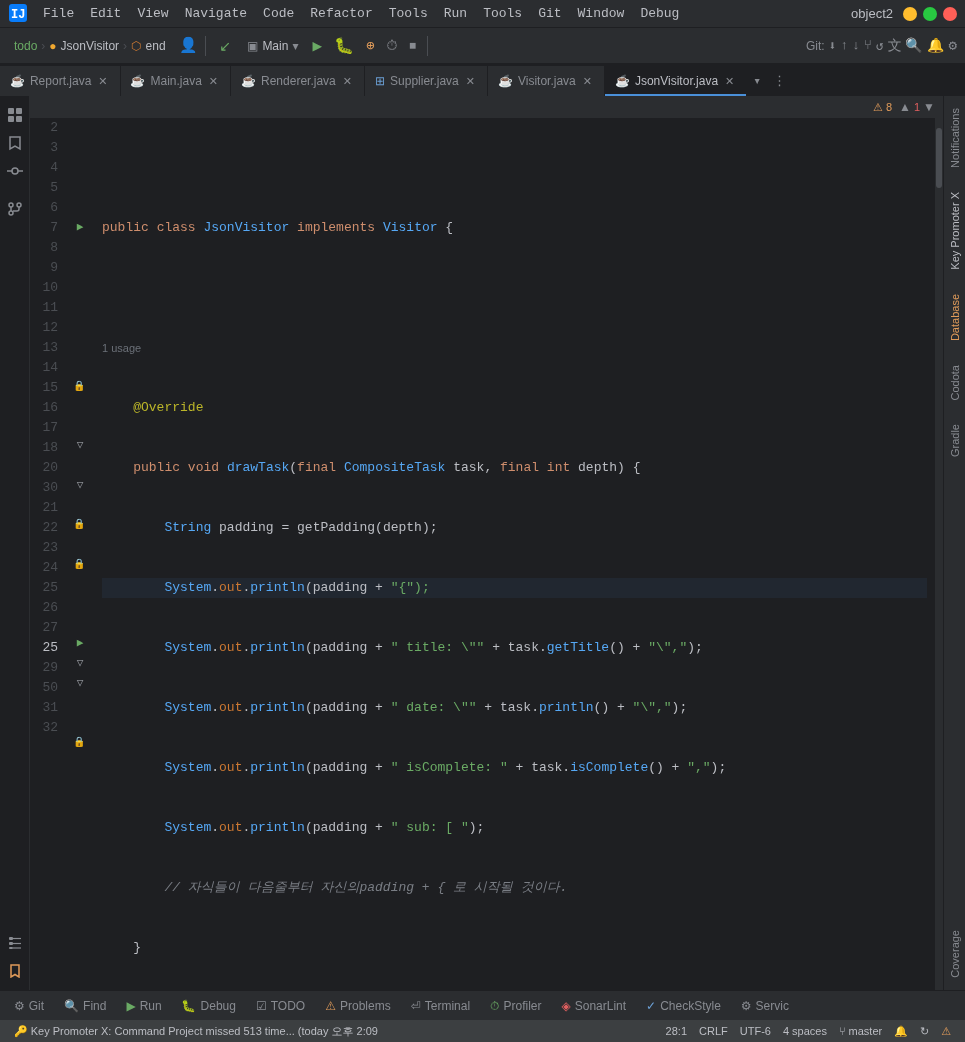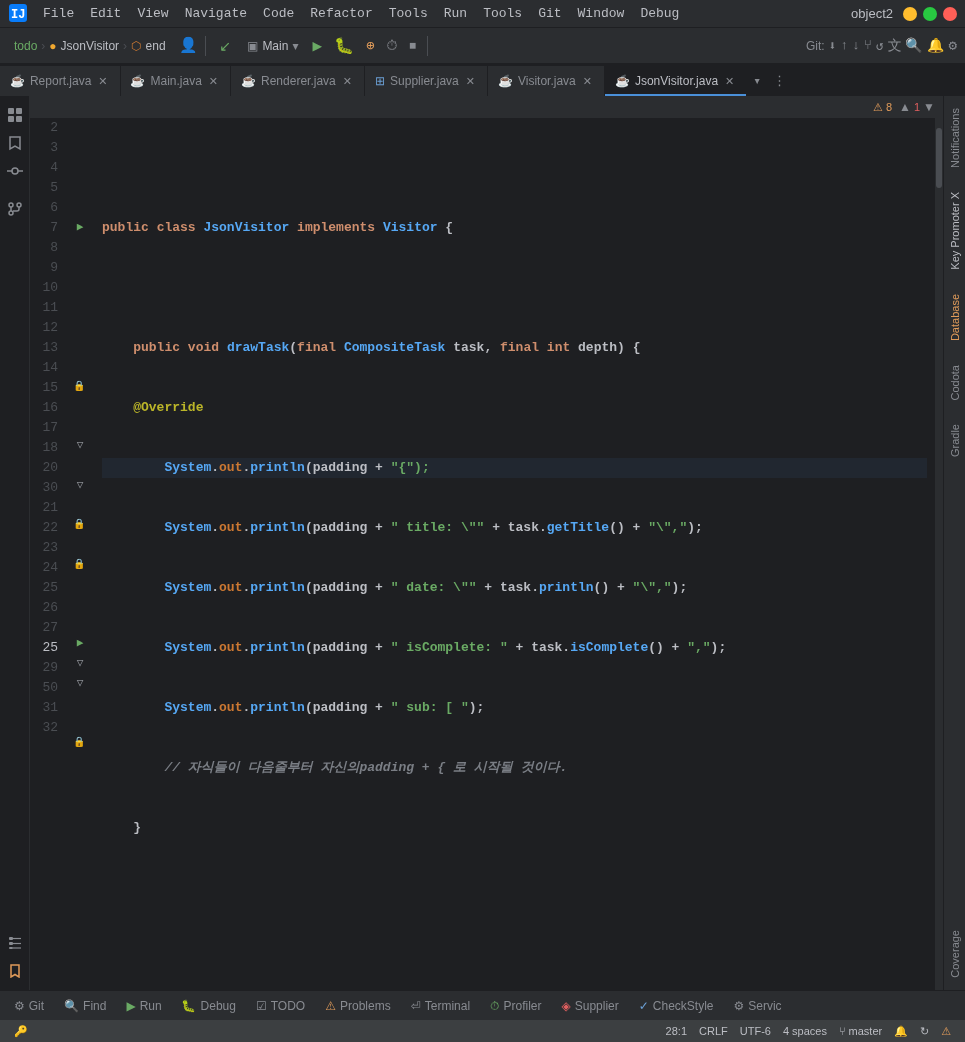--- a/index.html
+++ b/index.html
@@ -282,21 +282,20 @@
       justify-content: center;
       font-size: 11px;
       color: #888b91;
     }
     .code-lines {
       flex: 1;
       padding: 0 8px;
       line-height: 20px;
       white-space: pre;
       font-size: 13px;
-      font-weight: bold;
     }
     .code-line {
       display: block;
       height: 20px;
       position: relative;
     }
     .code-line.highlighted {
       background: rgba(74, 144, 217, 0.08);
     }
     @keyframes blink { 0%,50% { opacity:1; } 51%,100% { opacity:0; } }
@@ -631,22 +630,24 @@
         <div class="gutter-line"></div>
         <div class="gutter-line" style="color:#888b91;font-size:10px;">🔒</div>
         <div class="gutter-line"></div>
         <div class="gutter-line"></div>
       </div>
 
       <div class="code-lines">
         <span class="code-line"></span>
         <span class="code-line"><span class="kw">public</span> <span class="kw">class</span> <span class="type">JsonVisitor</span> <span class="kw">implements</span> <span class="type">Visitor</span> {</span>
         <span class="code-line"></span>
+        <span class="code-line"><span class="usage-label">1 usage</span></span>
+        <span class="code-line">    <span class="ann">@Override</span></span>
         <span class="code-line">    <span class="kw">public</span> <span class="kw">void</span> <span class="method">drawTask</span>(<span class="kw">final</span> <span class="type">CompositeTask</span> <span class="var">task</span>, <span class="kw">final</span> <span class="kw">int</span> <span class="var">depth</span>) {</span>
-        <span class="code-line">    <span class="ann">@Override</span></span>
+        <span class="code-line">        <span class="type">String</span> <span class="var">padding</span> = getPadding(<span class="var">depth</span>);</span>
         <span class="code-line highlighted">        <span class="type">System</span>.<span class="out">out</span>.<span class="method">println</span>(<span class="var">padding</span> + <span class="str">"{");</span></span>
         <span class="code-line">        <span class="type">System</span>.<span class="out">out</span>.<span class="method">println</span>(<span class="var">padding</span> + <span class="str">" title: \""</span> + <span class="var">task</span>.<span class="method">getTitle</span>() + <span class="str">"\","</span>);</span>
         <span class="code-line">        <span class="type">System</span>.<span class="out">out</span>.<span class="method">println</span>(<span class="var">padding</span> + <span class="str">" date: \""</span> + <span class="var">task</span>.<span class="method">println</span>() + <span class="str">"\","</span>);</span>
         <span class="code-line">        <span class="type">System</span>.<span class="out">out</span>.<span class="method">println</span>(<span class="var">padding</span> + <span class="str">" isComplete: "</span> + <span class="var">task</span>.<span class="method">isComplete</span>() + <span class="str">","</span>);</span>
         <span class="code-line">        <span class="type">System</span>.<span class="out">out</span>.<span class="method">println</span>(<span class="var">padding</span> + <span class="str">" sub: [ "</span>);</span>
         <span class="code-line">        <span class="comment">// 자식들이 다음줄부터 자신의padding + { 로 시작될 것이다.</span></span>
         <span class="code-line">    }</span>
         
         
         
@@ -714,35 +715,36 @@
   <div class="bottom-tool">
     <span>⏎</span>
     <span>Terminal</span>
   </div>
   <div class="bottom-tool">
     <span style="color:#6aaa64;">⏱</span>
     <span>Profiler</span>
   </div>
   <div class="bottom-tool">
     <span style="color:#e05f5f;">◈</span>
-    <span>Supplier</span>
+    <span>SonarLint</span>
   </div>
   <div class="bottom-tool">
     <span style="color:#6b9fd4;">✓</span>
     <span>CheckStyle</span>
   </div>
   <div class="bottom-tool">
     <span>⚙</span>
     <span>Servic</span>
   </div>
 </div>
 
 <div class="status-bar">
   <div class="status-item" style="max-width:400px;overflow:hidden;">
     <span style="color:#6aaa64;">🔑</span>
+    <span style="white-space:nowrap;overflow:hidden;text-overflow:ellipsis;max-width:380px;">Key Promoter X: Command Project missed 513 time... (today 오후 2:09</span>
   </div>
   <div class="status-spacer"></div>
   <div class="status-item">
     <span>28:1</span>
   </div>
   <div class="status-item">
     <span>CRLF</span>
   </div>
   <div class="status-item">
     <span>UTF-6</span>

